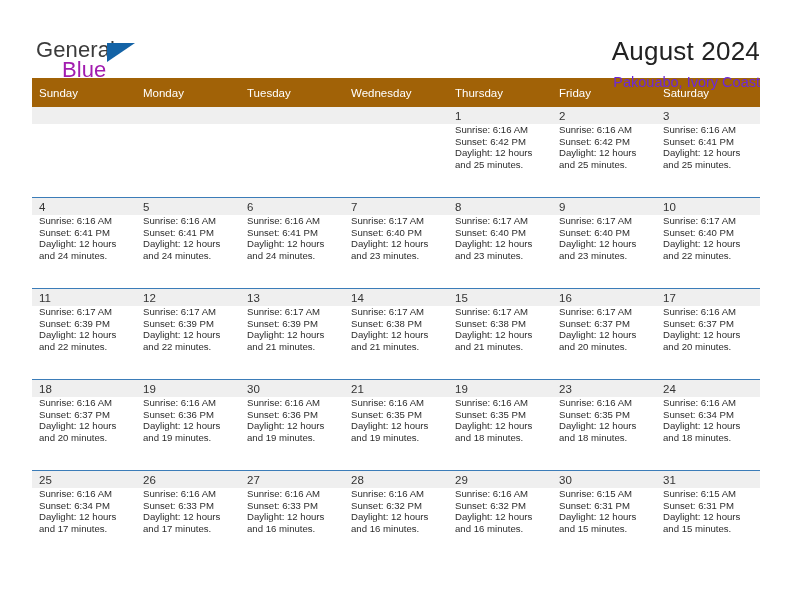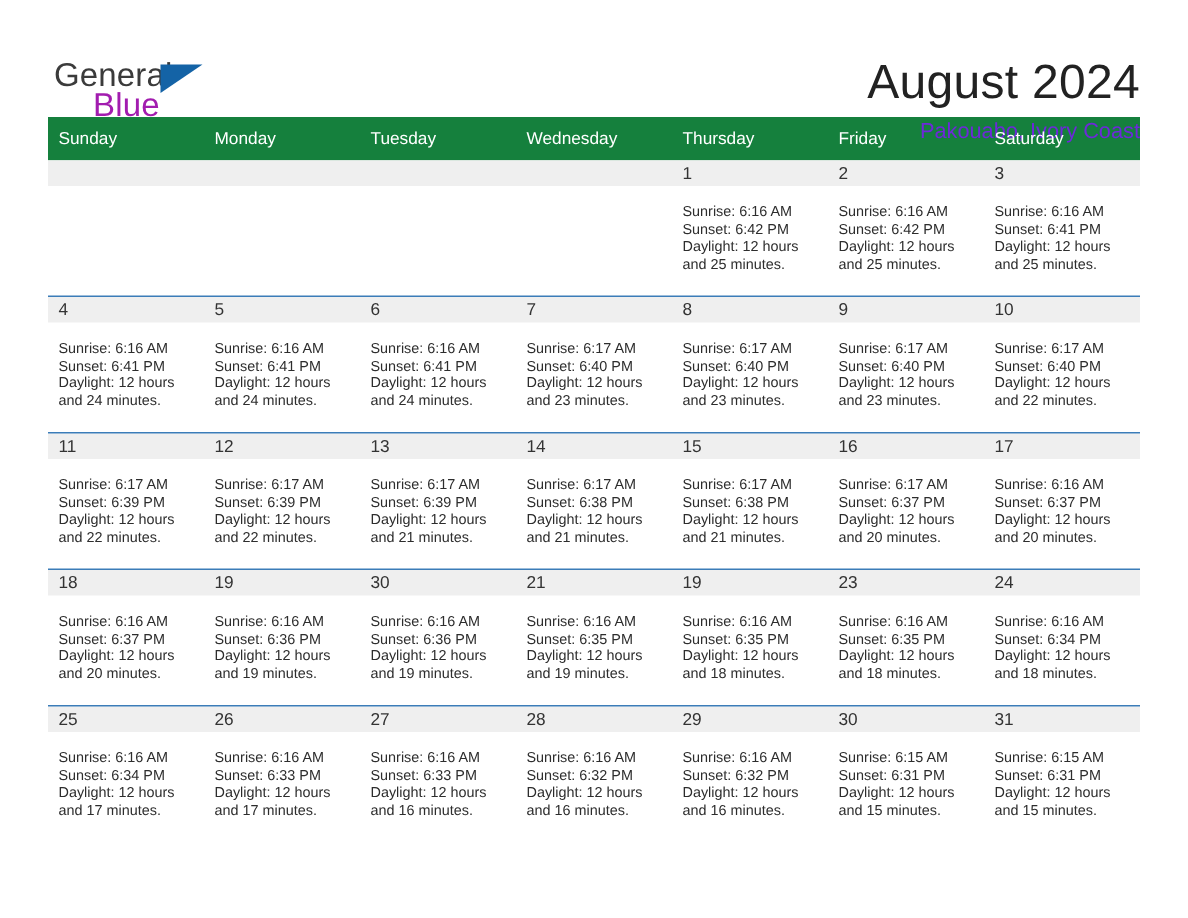--- a/index.html
+++ b/index.html
@@ -60,42 +60,42 @@
     width: 0;
     height: 0;
     border-left: 28px solid #1463a6;
     border-bottom: 19px solid transparent;
   }
   .title-wrap {
     text-align: right;
     padding-top: 0px;
   }
   .cal-title {
-    font-size: 32px;
+    font-size: 26px;
     font-weight: normal;
     color: #222;
     line-height: 1.1;
     letter-spacing: 0.2px;
   }
   .cal-subtitle {
     font-size: 14.5px;
     color: #6d28d9;
     margin-top: 9px;
     line-height: 1.1;
   }
 
   
   .calendar {
     margin-top: 6px;
     width: 728px;
     border-collapse: collapse;
     table-layout: fixed;
   }
   .calendar th {
-    background: #15803d;
+    background: #a16207;
     color: #ffffff;
     font-size: 11.5px;
     font-weight: normal;
     text-align: left;
     padding: 5px 0 5px 7px;
     height: 19px;
     border: none;
   }
   .calendar td {
     width: 104px;
@@ -112,21 +112,21 @@
   .daynum-band {
     background: #efefef;
     height: 17px;
     padding: 3px 0 1px 7px;
     font-size: 11.5px;
     color: #333333;
     box-sizing: border-box;
     line-height: 13px;
   }
   .cell-body {
-    padding: 12px 6px 0 7px;
+    padding: 0 6px 0 7px;
     font-size: 9.6px;
     line-height: 11.6px;
     color: #2d2d2d;
   }
   .cell-body div {
     white-space: nowrap;
   }
   .cell-body .daylight-line {
     white-space: normal;
   }

